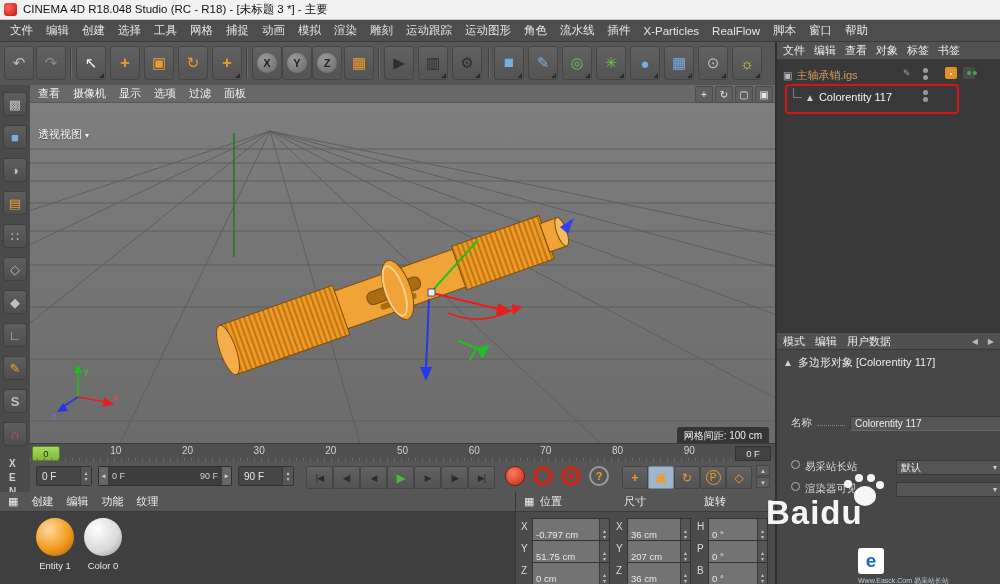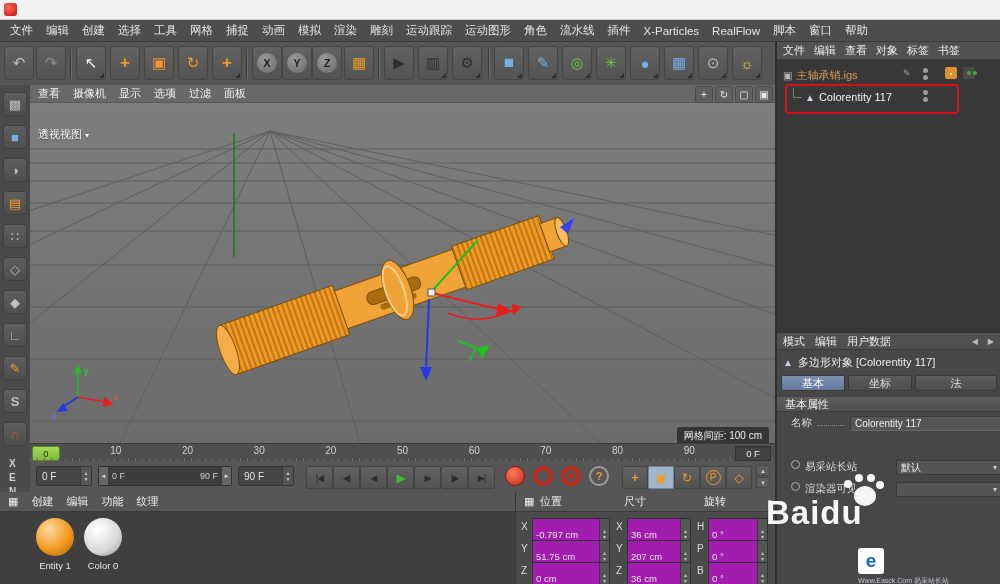--- a/index.html
+++ b/index.html
@@ -87,21 +87,21 @@
   .panelhead{position:absolute;left:0;top:0;right:0;height:20px;background:#565656;border-bottom:1px solid #3a3a3a;
              display:flex;align-items:center;gap:13px;padding:0 8px;box-sizing:border-box}
   .panelhead span{font-size:11px;color:#ededed}
   .gridico{font-size:11px;color:#bdbdbd}
   .matthumb{position:absolute;width:38px;height:38px;border-radius:50%}
   .matthumb.orange{background:radial-gradient(circle at 35% 30%,#ffd9a0,#f29a1e 55%,#a85f06)}
   .matthumb.white{background:radial-gradient(circle at 35% 30%,#ffffff,#d8d8d8 60%,#909090)}
   .matlabel{position:absolute;font-size:9.5px;color:#e6e6e6;width:50px;text-align:center}
   .coordpanel{left:515px;top:492px;width:260px;height:92px;background:#4b4b4b;border-left:1px solid #373737}
   .flab{position:absolute;font-size:10px;color:#dcdcdc}
-  .field{position:absolute;height:32px;background:#a21caf;border:1px solid #333;border-bottom-color:#5a5a5a;
+  .field{position:absolute;height:32px;background:#737373;border:1px solid #333;border-bottom-color:#5a5a5a;
          display:flex;align-items:center;box-sizing:border-box}
   .field .fv{flex:1;font-size:9.5px;color:#e8e8e8;padding-left:3px;white-space:nowrap}
   .field .spin{width:9px}
   
   .rightpanel{left:775px;top:42px;width:225px;height:542px;background:#474747;border-left:2px solid #2f2f2f;box-sizing:border-box}
   .ompanelmenu{position:absolute;left:0;top:0;width:223px;height:18px;background:#515151;border-bottom:1px solid #3a3a3a;
                display:flex;align-items:center;gap:9px;padding:0 6px;box-sizing:border-box}
   .ompanelmenu span{font-size:11px;color:#ececec}
   .tree{position:absolute;left:0;top:18px;width:223px;height:272px;background:#383838;border-bottom:1px solid #2c2c2c}
   .trow{position:absolute;left:0;height:18px;display:flex;align-items:center}
@@ -146,20 +146,21 @@
         font-size:19px;font-weight:bold;display:flex;align-items:center;justify-content:center}
   .ebar{position:absolute;left:28px;top:0;width:112px;height:26px;background:#1a66cc;color:#fff;font-size:14px;
         font-weight:bold;letter-spacing:4px;display:flex;align-items:center;justify-content:center}
   .esub{position:absolute;left:0;top:28px;font-size:7px;color:#c2cbd8;white-space:nowrap}
 </style>
 </head>
 <body>
 
 <div class="abs titlebar">
   <span class="c4dlogo"></span>
+  <span class="titletext">CINEMA 4D R18.048 Studio (RC - R18) - [未标题 3 *] - 主要</span>
 </div>
 
 <div class="abs menubar">
     <span>文件</span>
     <span>编辑</span>
     <span>创建</span>
     <span>选择</span>
     <span>工具</span>
     <span>网格</span>
     <span>捕捉</span>
@@ -610,27 +611,21 @@
     <span>用户数据</span>
     <span style="margin-left:auto;font-size:8px;color:#bbb">◀</span>
     <span style="font-size:8px;color:#bbb">▶</span>
   </div>
 
   <div class="amtitle">
     <span style="font-size:10px;color:#c9d2de">▲</span>
     <span class="tt">多边形对象 [Colorentity 117]</span>
   </div>
 
-  <div class="tabs">
-    <div class="tab active" style="left:4px;width:64px">基本</div>
-    <div class="tab" style="left:71px;width:64px">坐标</div>
-    <div class="tab" style="left:138px;width:82px">法</div>
-  </div>
-
-  <div class="amsection">基本属性</div>
+
 
   <div class="amrow" style="top:374px">
     <span class="lab">名称</span>
     <span class="leader"></span>
     <span class="aminput" style="width:152px">Colorentity 117</span>
   </div>
   <div class="amrow" style="top:418px">
     <span class="radio"></span>
     <span class="lab">易采站长站</span>
     <span style="flex:1"></span>

